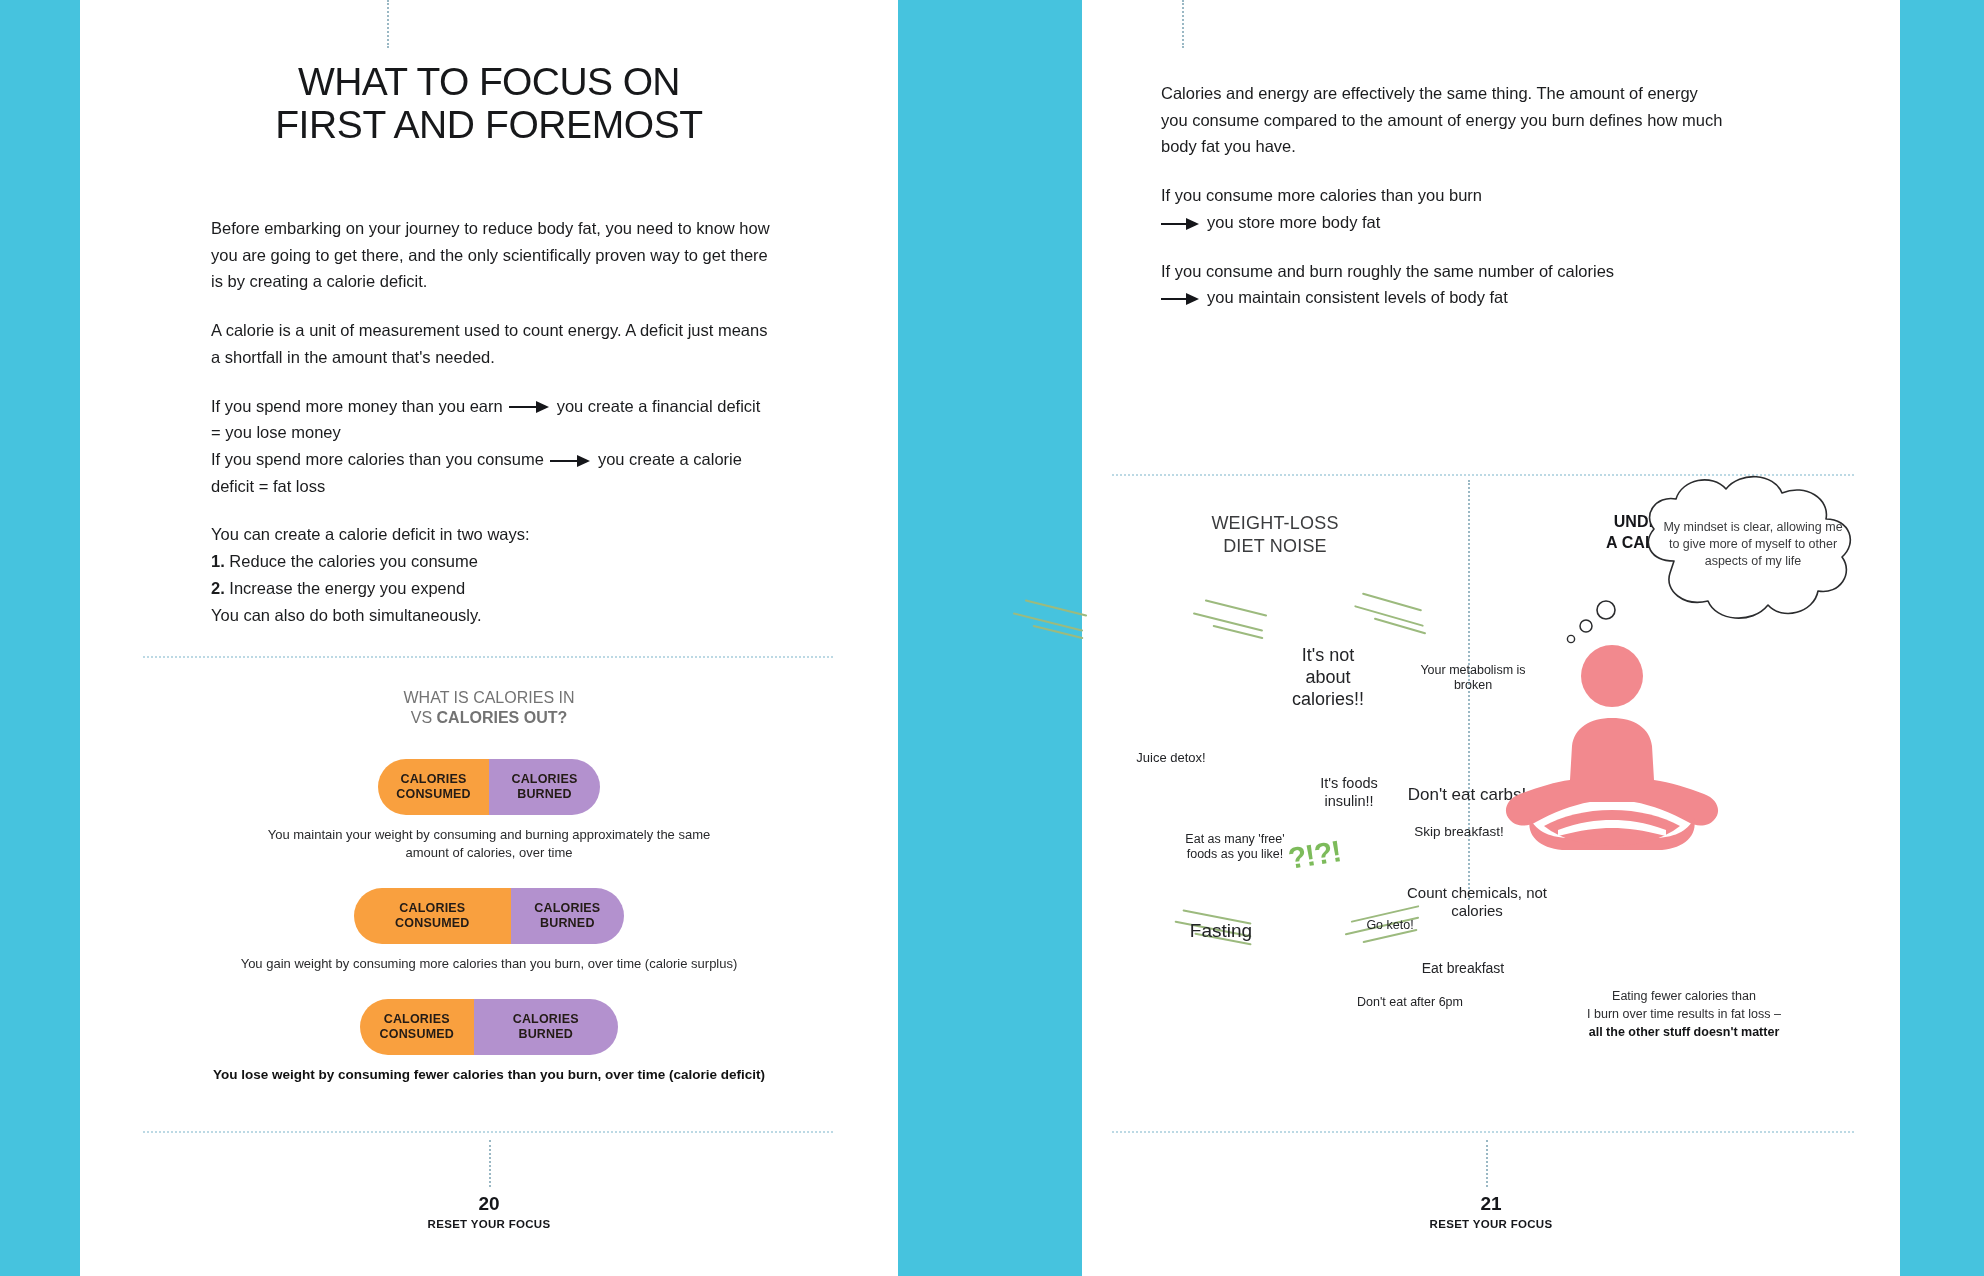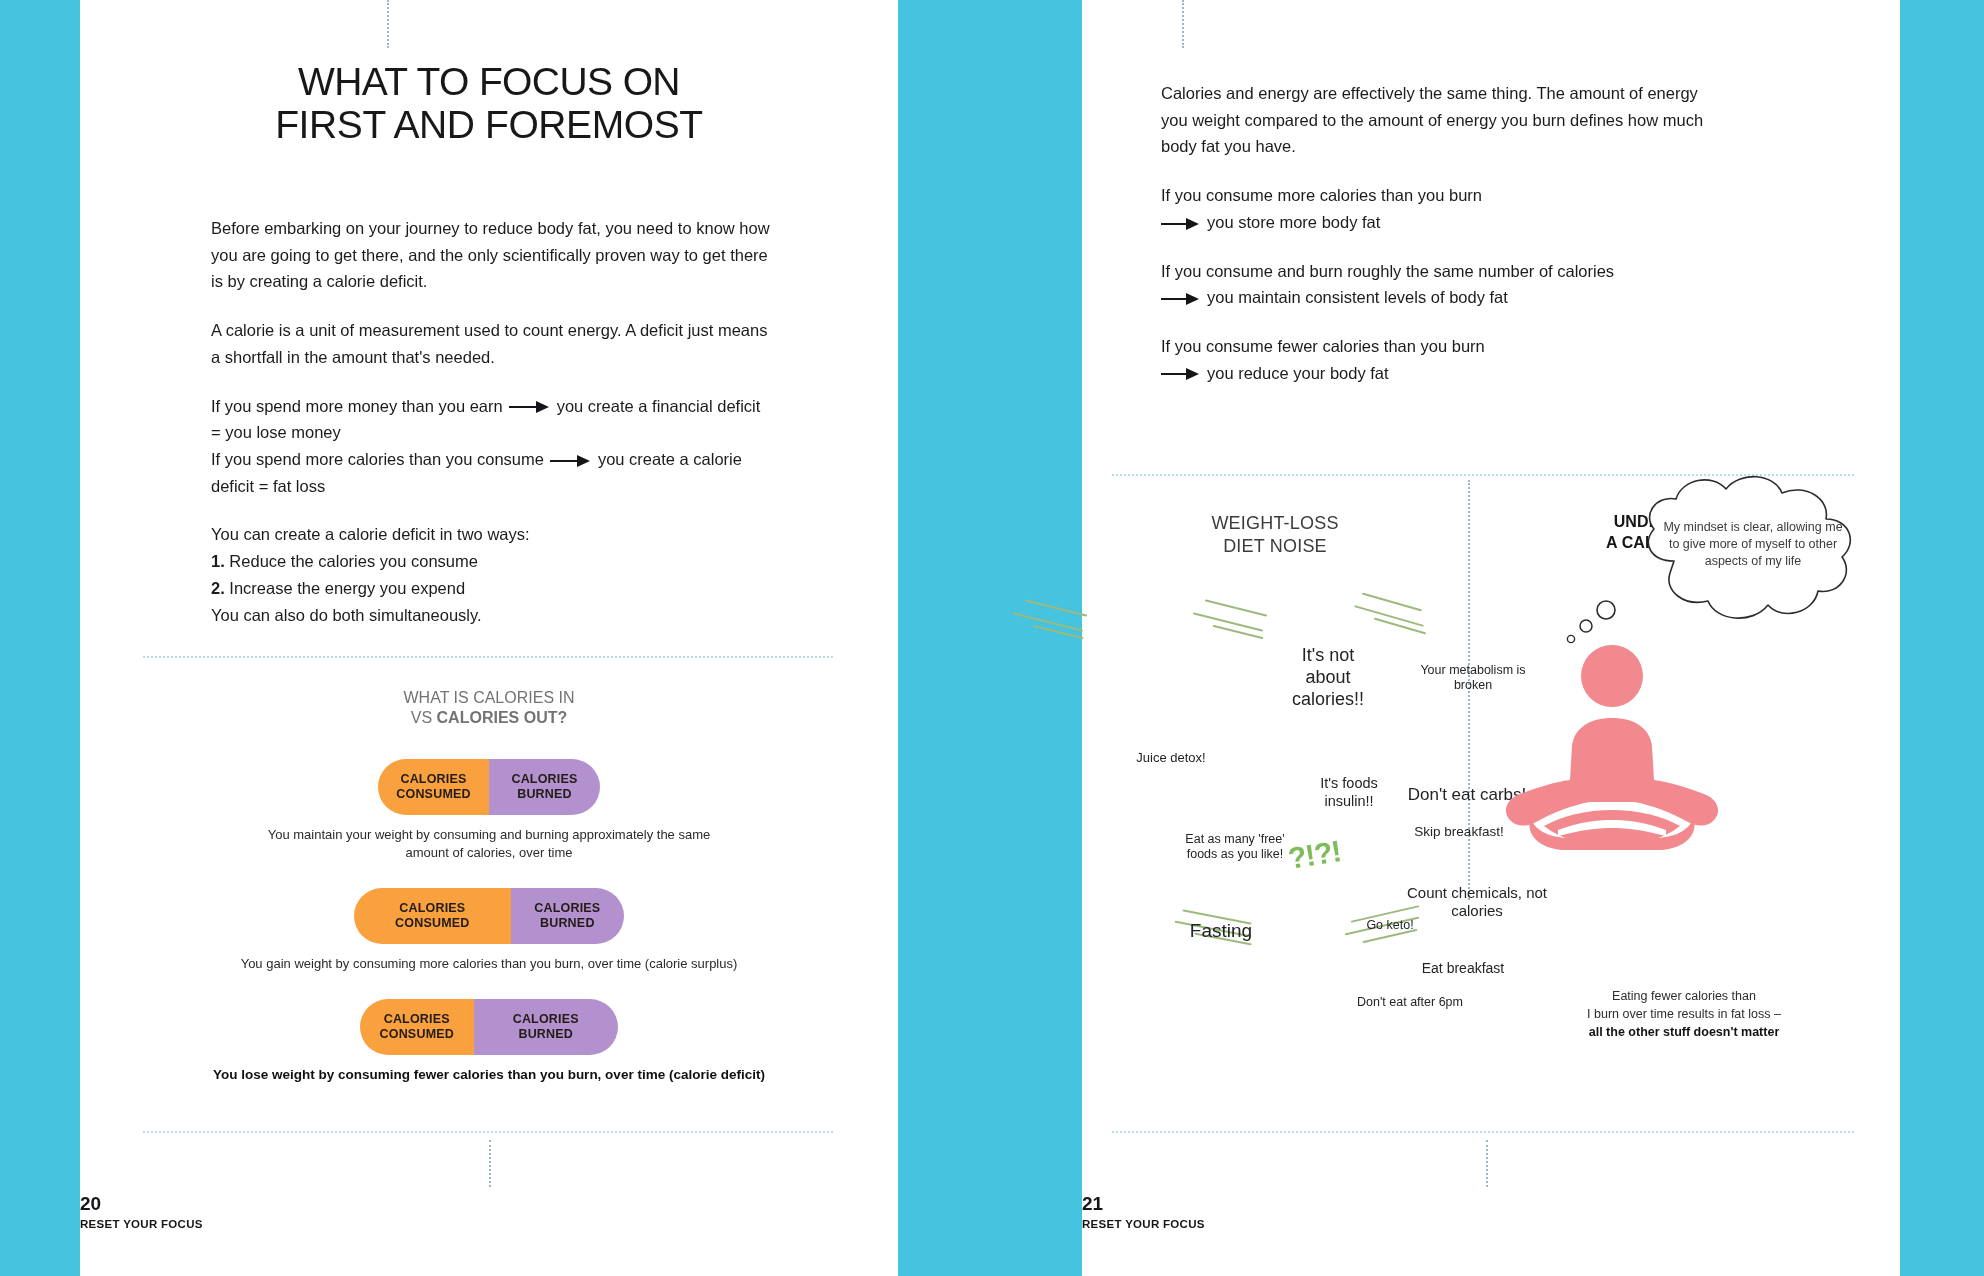--- a/index.html
+++ b/index.html
@@ -95,21 +95,21 @@
     letter-spacing:0.2px;
   }
   .seg-consumed{background:#f9a03f;}
   .seg-burned{background:#b391ce;}
   .pill-caption{
     font-size:13px;line-height:1.38;color:#2a2b2d;margin-top:11px;
   }
   .pill-caption.bold{font-weight:bold;font-size:13.5px;color:#111;}
 
   
-  .footer{position:absolute;text-align:left;width:100%;}
+  .footer{position:absolute;text-align:center;width:100%;}
   .folio{font-size:19px;font-weight:bold;color:#15161a;line-height:1;}
   .running{font-size:11.5px;font-weight:bold;letter-spacing:0.3px;color:#15161a;margin-top:5px;}
 
   
   .panel-title{
     position:absolute;text-align:center;line-height:1.3;
   }
   .panel-title.light{font-size:18px;font-weight:400;color:#3b3c3e;letter-spacing:0.2px;}
   .panel-title.bold{font-size:16px;font-weight:bold;color:#15161a;letter-spacing:0.1px;}
 
@@ -225,33 +225,29 @@
       <div class="folio">20</div>
       <div class="running">RESET YOUR FOCUS</div>
     </div>
   </div>
 
   <div class="page" id="page-right">
 
     <div class="dots-v" style="left:100px;top:0px;height:48px;"></div>
 
     <div class="body-col" style="left:79px;top:80px;width:567px;">
-      <p class="para">Calories and energy are effectively the same thing. The amount of energy you weight compared to the amount of energy you burn defines how much body fat you have.</p>
+      <p class="para">Calories and energy are effectively the same thing. The amount of energy you consume compared to the amount of energy you burn defines how much body fat you have.</p>
 
       <p class="para">
         <span>If you consume more calories than you burn</span><br>
         <span class="arrow-lead"></span><span>you store more body fat</span>
       </p>
       <p class="para">
         <span>If you consume and burn roughly the same number of calories</span><br>
         <span class="arrow-lead"></span><span>you maintain consistent levels of body fat</span>
-      </p>
-      <p class="para">
-        <span>If you consume fewer calories than you burn</span><br>
-        <span class="arrow-lead"></span><span>you reduce your body fat</span>
       </p>
     </div>
 
     <div class="dots-h" style="left:30px;top:474px;width:742px;"></div>
     <div class="dots-v" style="left:97px;top:474px;height:0;"></div>
     <div class="dots-v" style="left:386px;top:480px;height:420px;"></div>
     <div class="dots-h" style="left:30px;top:1131px;width:742px;"></div>
 
     <div class="panel-title light" style="left:0;top:512px;width:386px;">
       <span>WEIGHT-LOSS</span><br>

